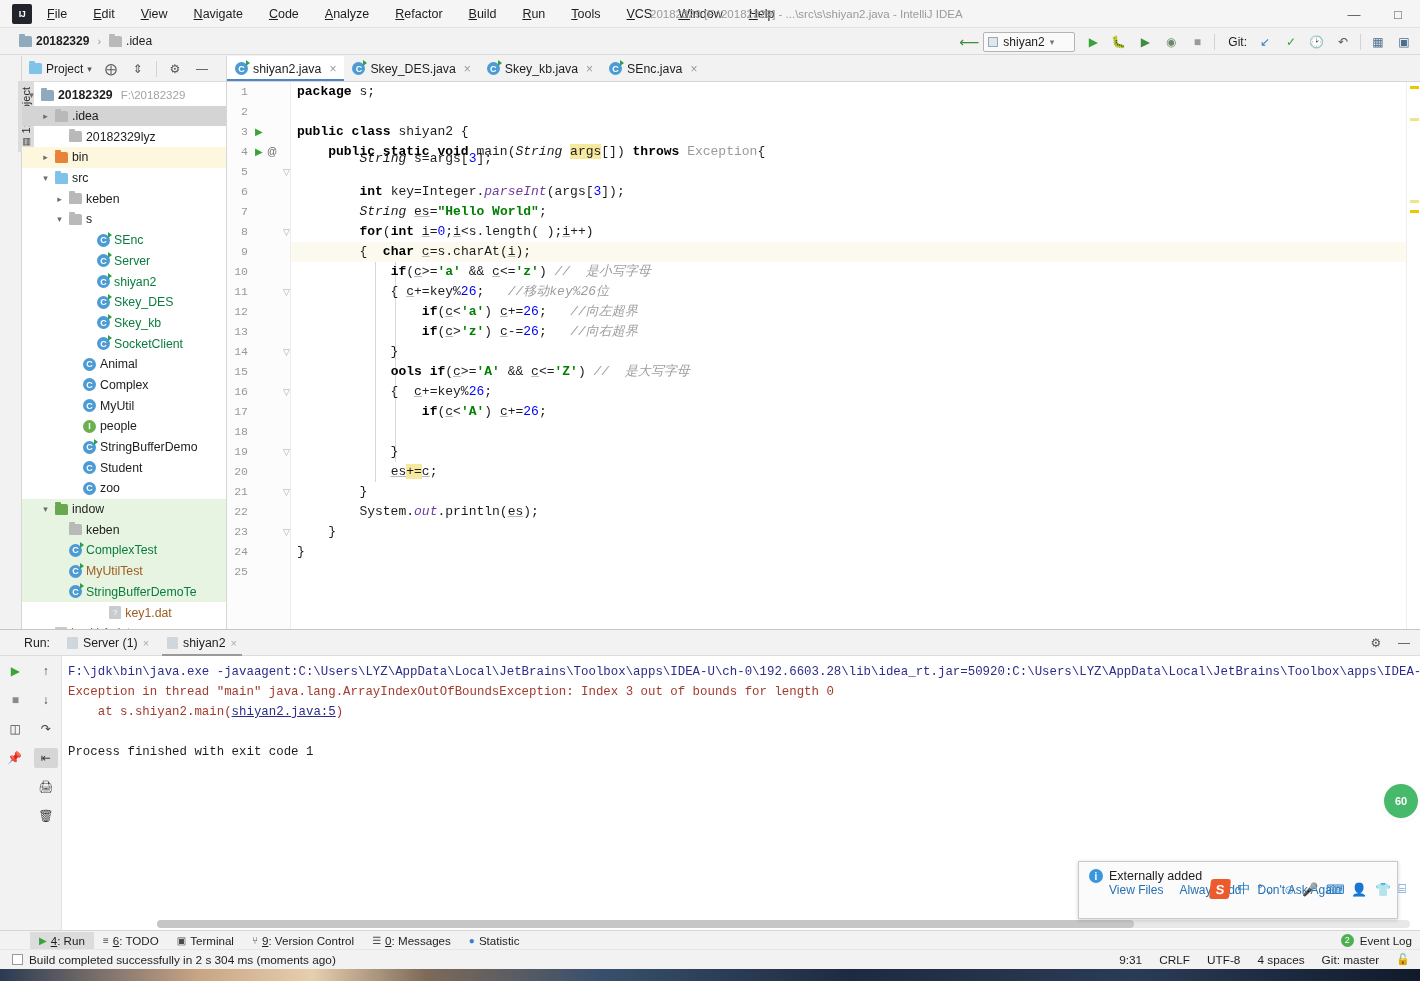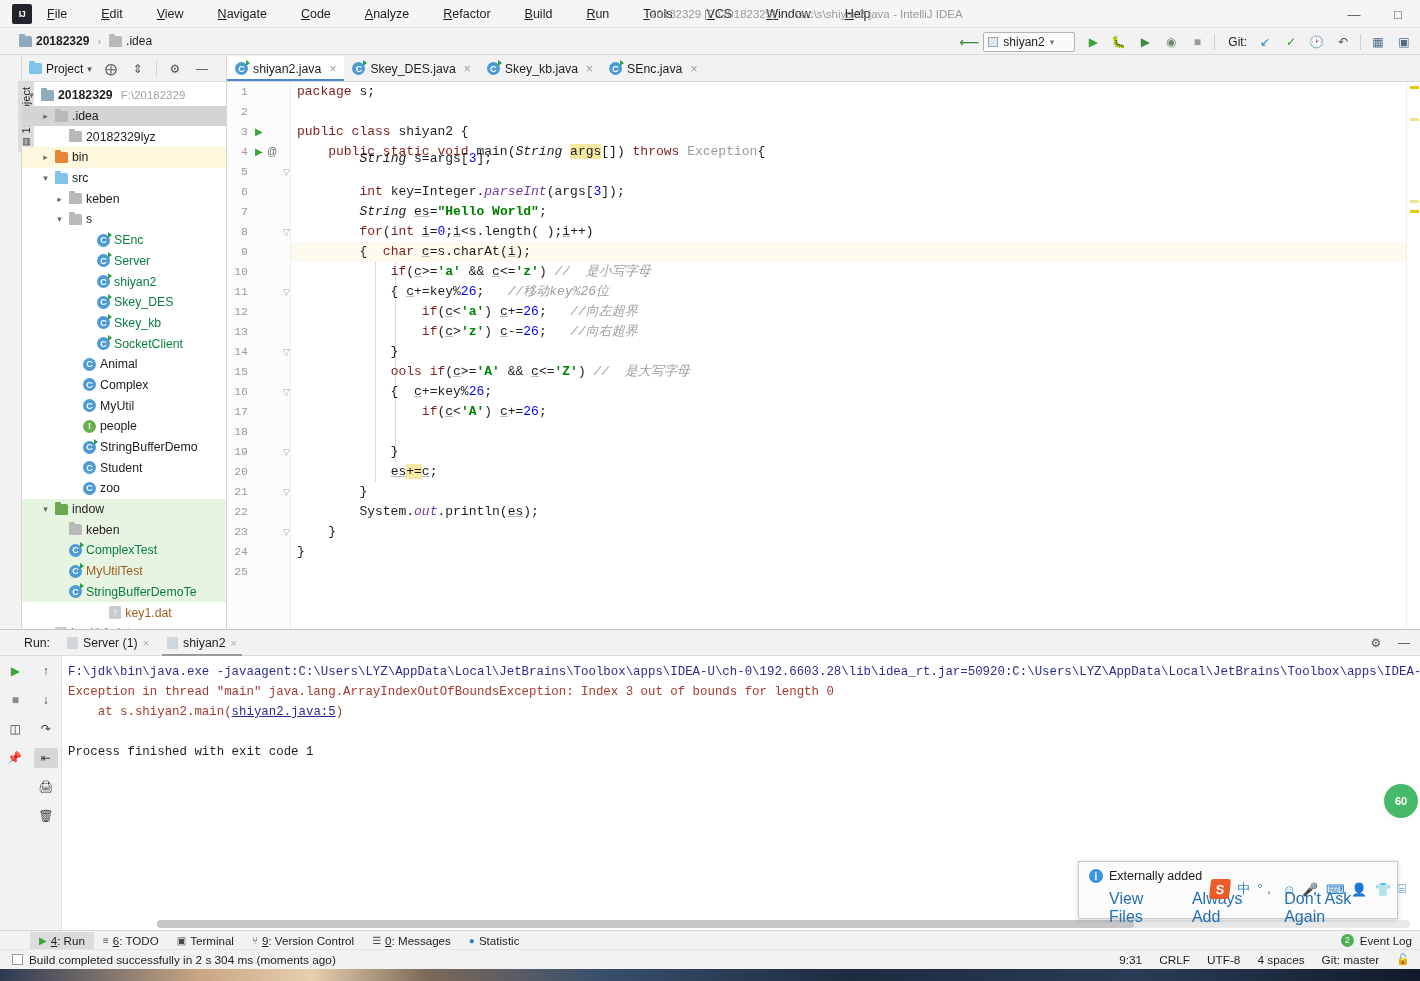--- a/index.html
+++ b/index.html
@@ -19,21 +19,21 @@
   }
   .ij-logo{
     width:20px;height:20px;margin:0 6px 0 12px;background:#21252b;
     border-radius:2px;position:relative;flex:0 0 auto;
   }
   .ij-logo:before{
     content:"IJ";position:absolute;inset:0;color:#fff;font-size:9px;
     font-weight:bold;display:flex;align-items:center;justify-content:center;
     letter-spacing:-.5px;
   }
-  .menubar{ display:flex; align-items:center; gap:16px; }
+  .menubar{ display:flex; align-items:center; gap:8px; }
   .menubar .mi{
     padding:4px 9px; font-size:12.5px; color:#1d1d1d; cursor:default;
     white-space:nowrap;
   }
   .menubar .mi u{ text-decoration:underline; }
   .win-title{
     position:absolute; left:650px; top:0; height:41px; line-height:28px;
     color:#9a9a9a; font-size:11.5px; white-space:nowrap;
   }
   .win-ctrl{ position:absolute; right:0; top:0; height:28px; display:flex; }
@@ -181,21 +181,21 @@
     font-size:11.5px;color:#999;text-align:right;height:20px;line-height:20px;
   }
   .gutter .gicon{ position:absolute; height:20px;line-height:20px;font-size:10px; }
   .codecol{ position:relative; flex:1; overflow:hidden; }
   .codeline{
     position:absolute;left:0;right:0;height:20px;line-height:20px;
     font-family:"Liberation Mono", monospace;font-size:13px;
     white-space:pre;color:#1d1d1d;
   }
   .codeline.cur{ background:#fcfaef; }
-  .kw{ color:#7f1d1d; font-weight:normal;margin-top:10px; }
+  .kw{ color:#000000; font-weight:bold;margin-top:10px; }
   .str{ color:#008000; font-weight:bold; }
   .num{ color:#0000ff; }
   .cmt{ color:#9d9d9d; font-style:italic; }
   .fld{ color:#6a3ca0; font-style:italic; }
   .stat{ font-style:italic; }
   .grey{ color:#999; }
   .und{ text-decoration:underline; text-decoration-color:#b9b9b9; }
   .hlt{ background:#f7e8a0; }
   .foldline{
     position:absolute; width:1px; background:#d8d8d8;
@@ -260,21 +260,21 @@
     position:absolute; right:22px; bottom:62px; width:320px; height:58px;
     background:#fbfbfb; border:1px solid #c9c9c9; box-shadow:0 1px 4px rgba(0,0,0,.18);
     padding:7px 10px; z-index:40;
   }
   .notif .row1{ display:flex;align-items:center;gap:6px;font-size:12.5px; }
   .info-ic{
     width:14px;height:14px;border-radius:50%;background:#3a96dd;color:#fff;
     font-size:10px;font-weight:bold;display:flex;align-items:center;justify-content:center;
     flex:0 0 14px;
   }
-  .notif .row2{ display:flex;gap:16px;margin-top:7px;padding-left:20px;font-size:16px;align-items:center; }
+  .notif .row2{ display:flex;gap:16px;padding-left:20px;font-size:12px;align-items:center; }
   .notif .row2 a{ color:#2470b3; text-decoration:none; }
   
   .ime{
     position:absolute; right:10px; bottom:80px; height:24px;
     display:flex;align-items:center;gap:7px;z-index:60;
     padding:0 4px;
   }
   .ime .sg{
     width:20px;height:20px;background:#ec5b2b;color:#fff;border-radius:3px;
     font-size:13px;font-weight:bold;display:flex;align-items:center;justify-content:center;

